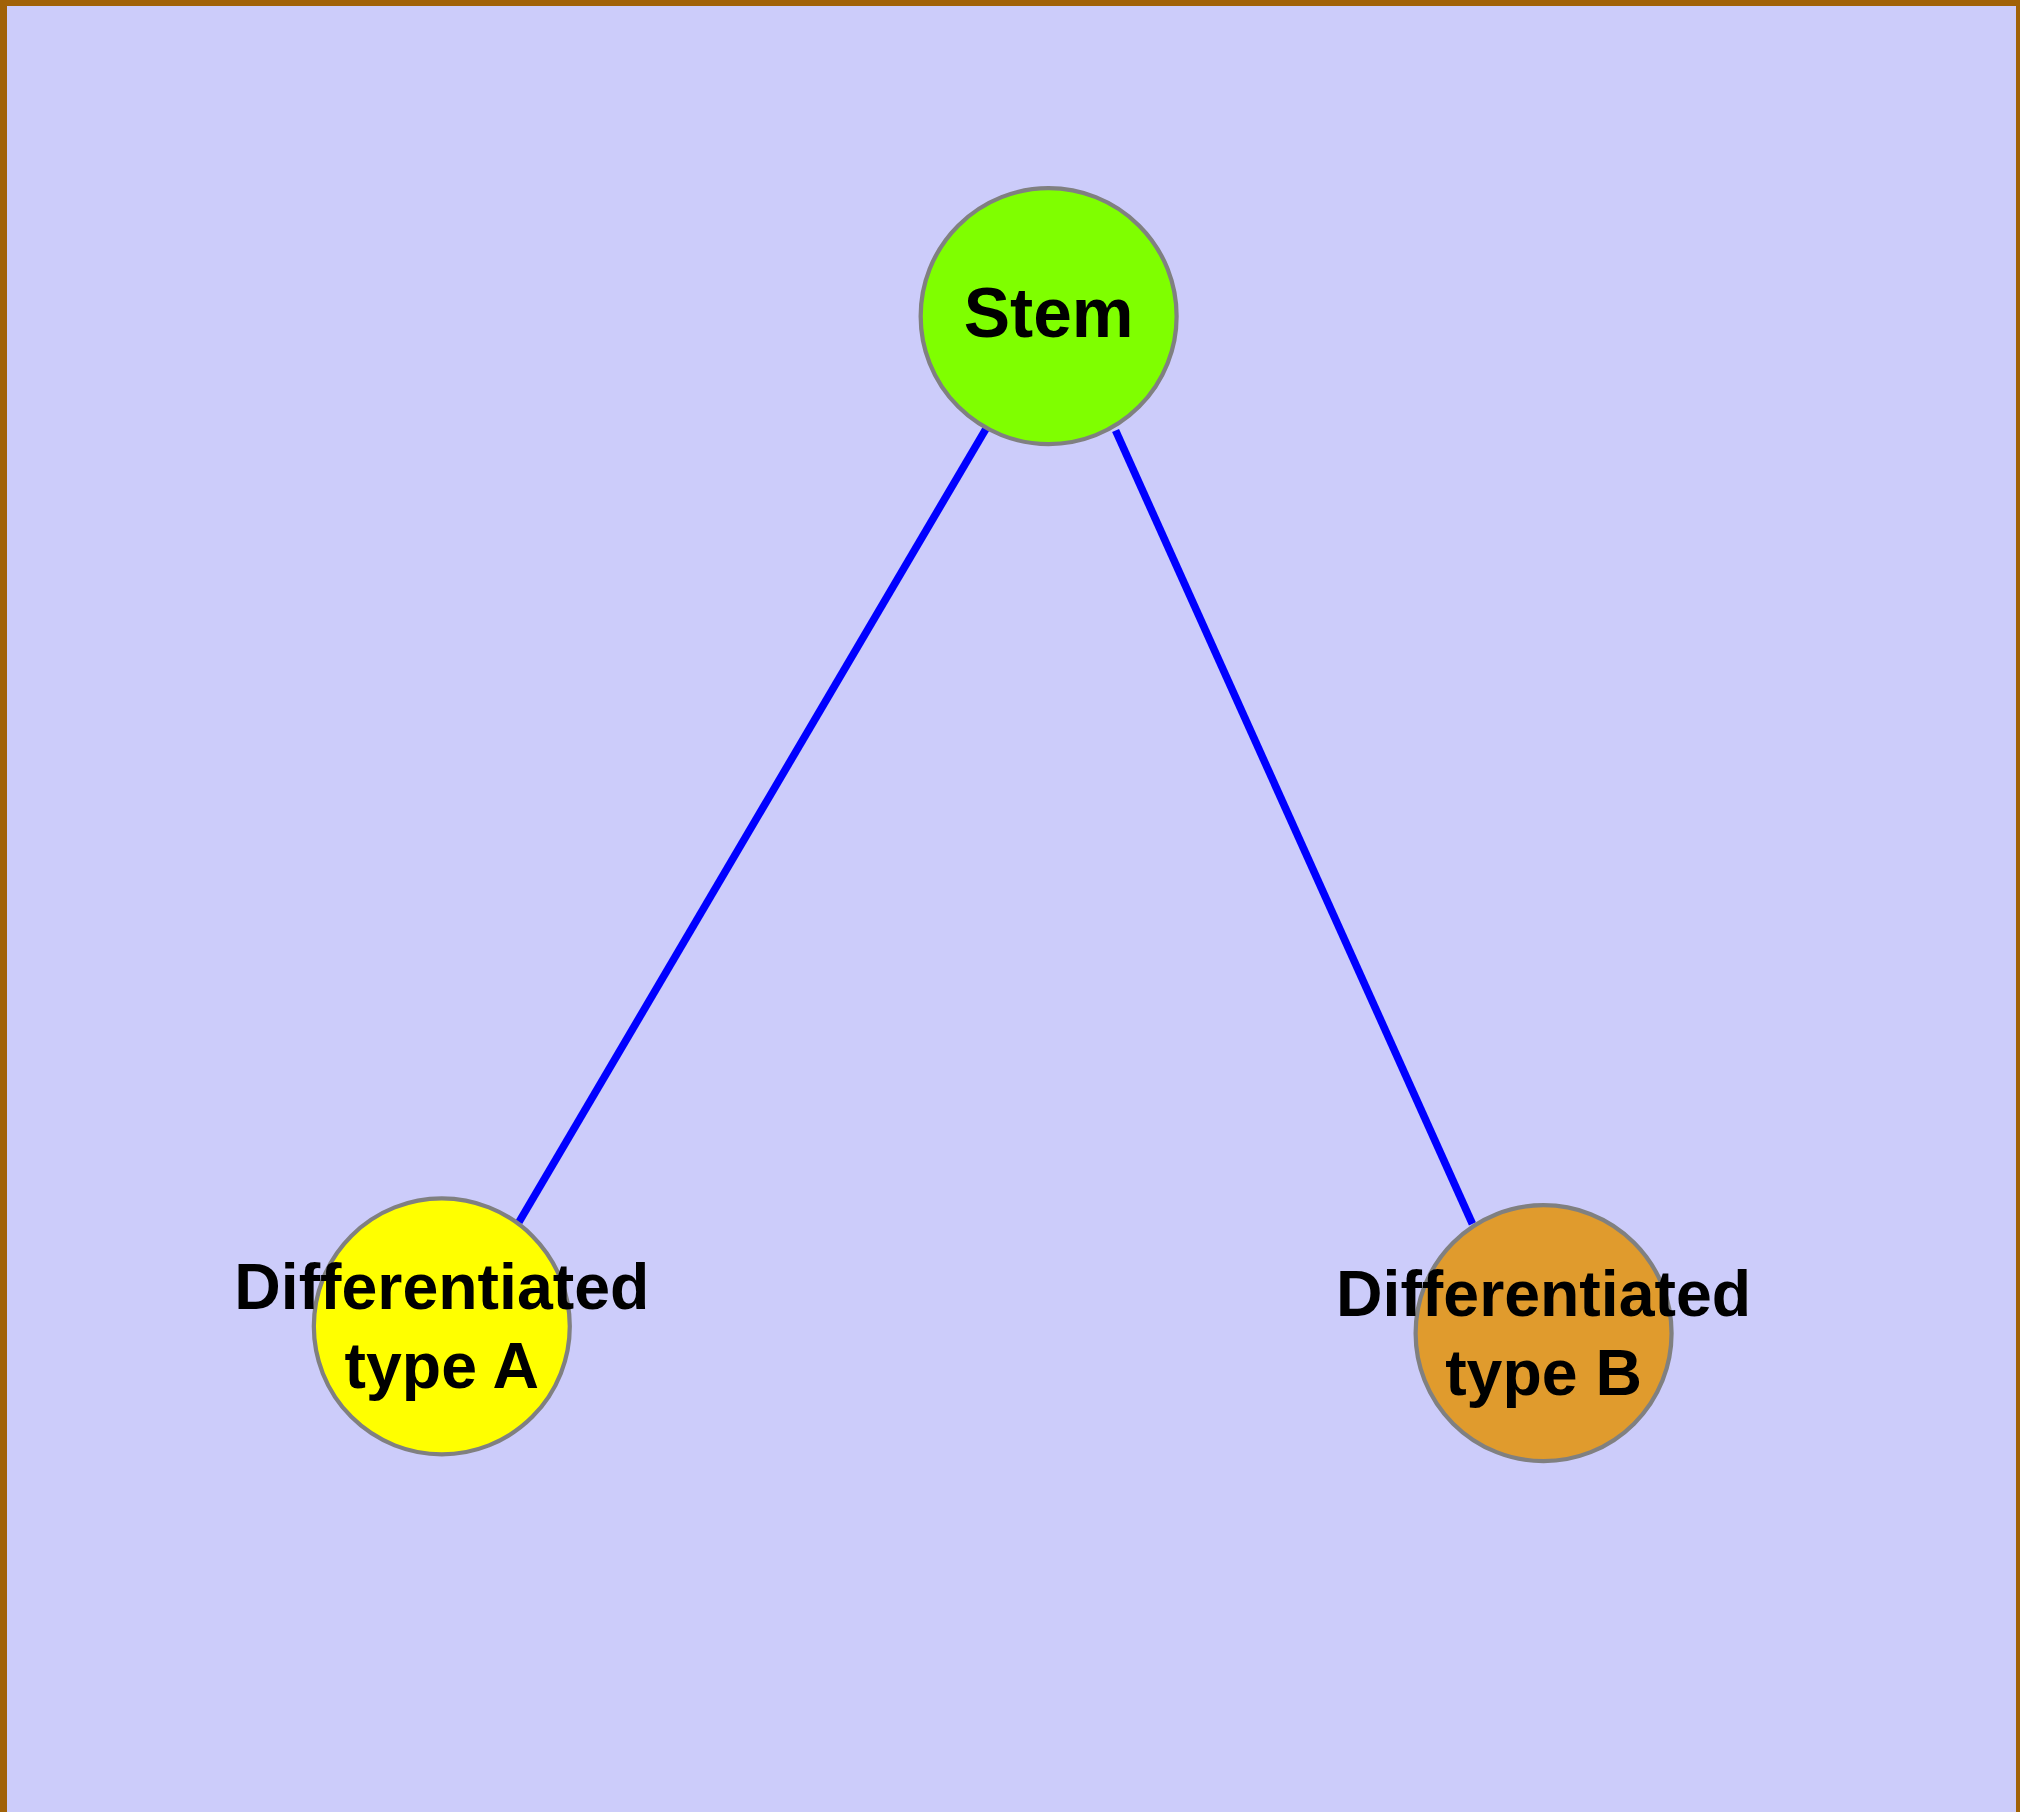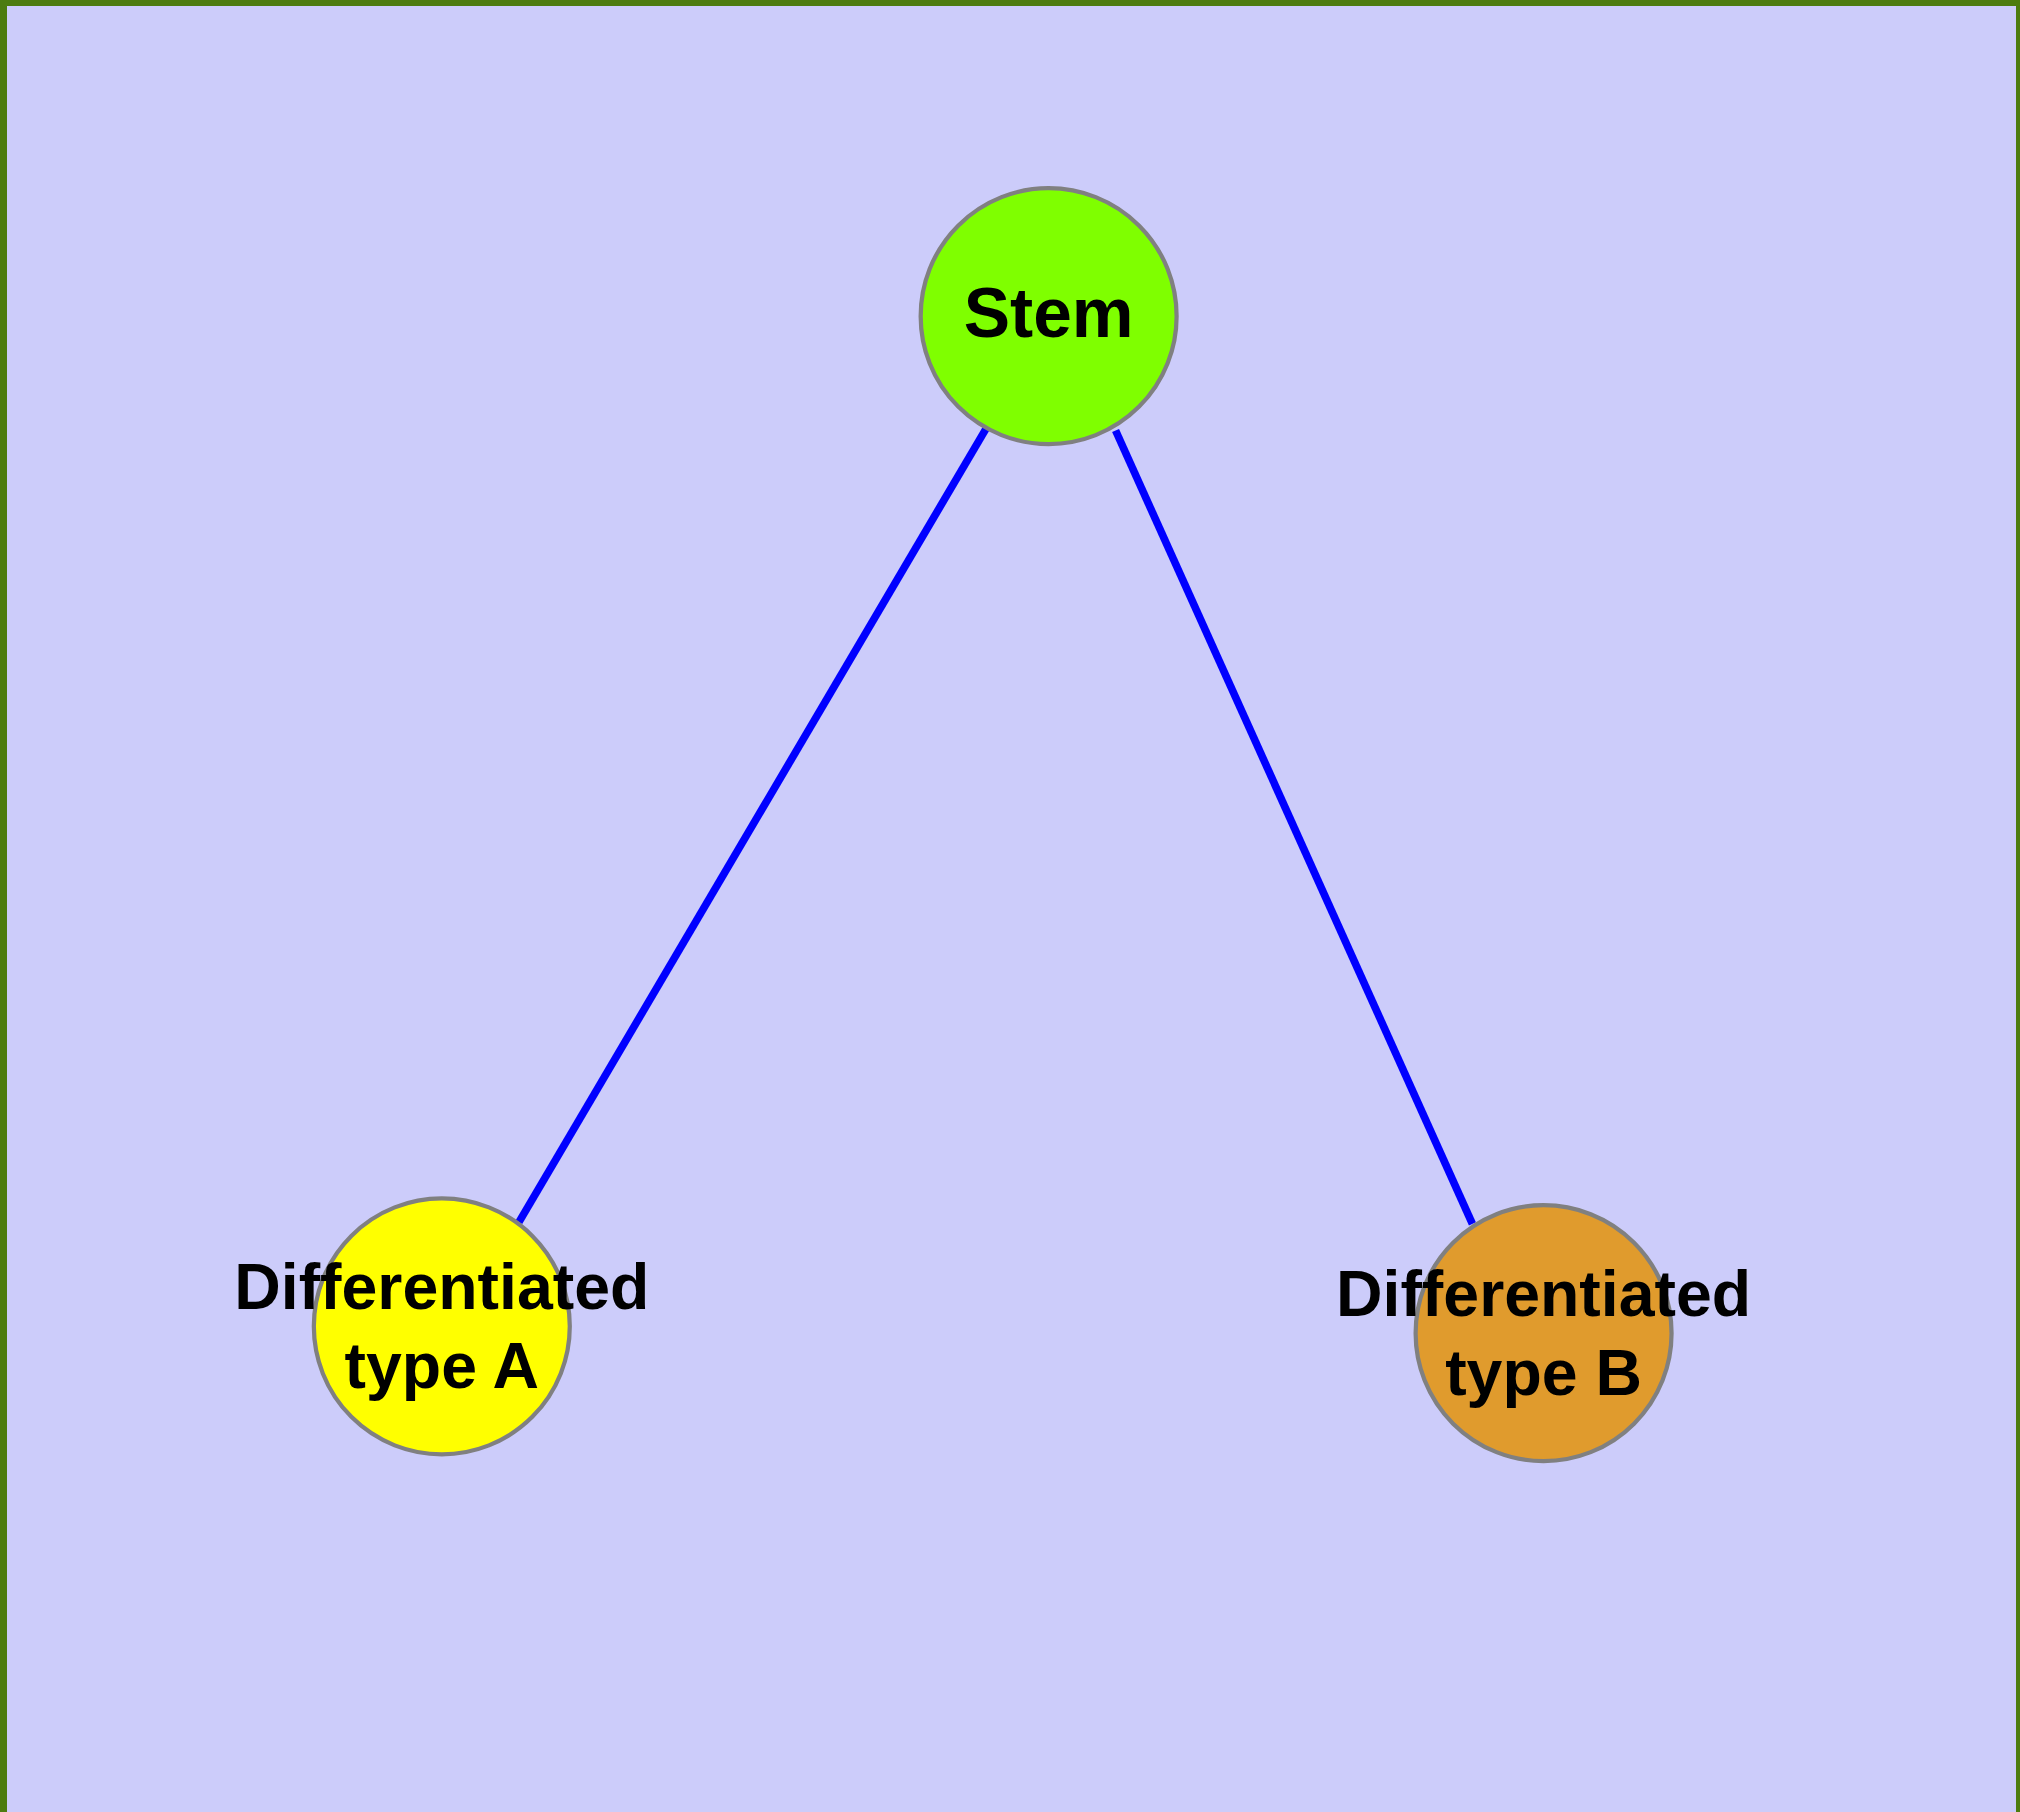--- a/index.html
+++ b/index.html
@@ -11,21 +11,21 @@
   body {
     width: 2021px;
     height: 1812px;
     overflow: hidden;
     font-family: "Liberation Sans", sans-serif;
   }
   #canvas {
     position: relative;
     width: 2021px;
     height: 1812px;
-    background: #4d7c0f;
+    background: #a16207;
   }
   #plot-area {
     position: absolute;
     left: 6.8px;
     top: 6px;
     width: 2009px;
     height: 1806px;
     background: #ccccfa;
   }
   #graph-svg {

